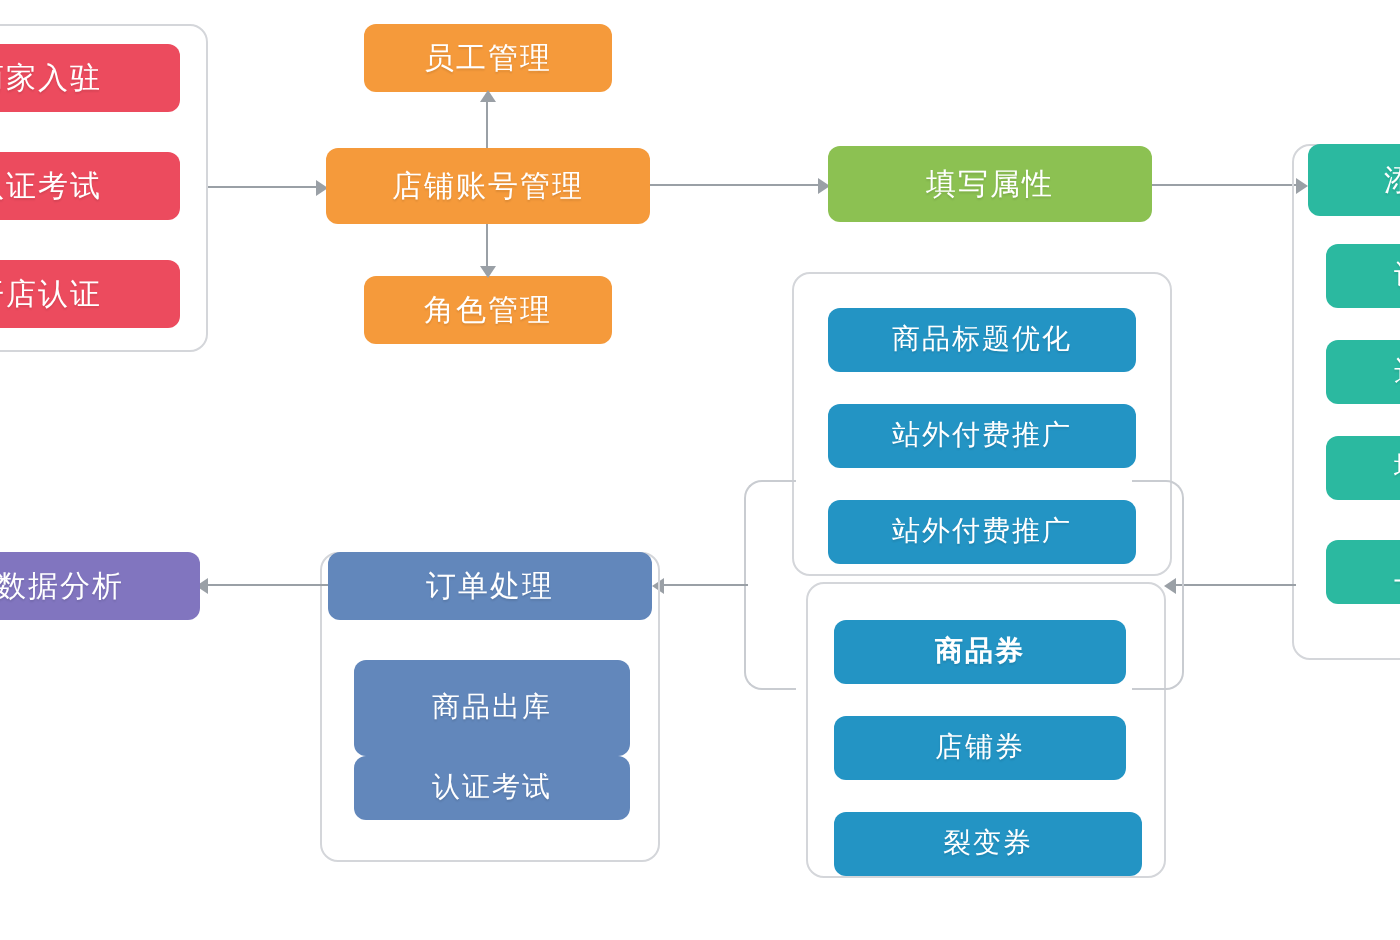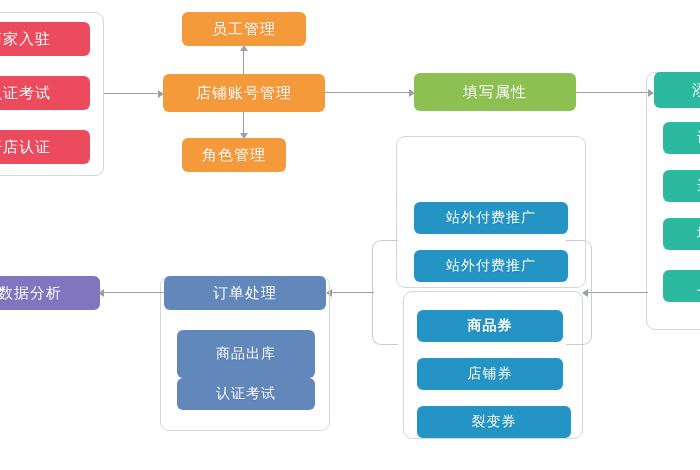--- a/index.html
+++ b/index.html
@@ -91,21 +91,21 @@
 
   <div class="node red" style="left:-52px;top:130px;width:142px;height:34px;">开店认证</div>
 
   <div class="line hline" style="left:104px;top:93px;width:55px;"></div>
   <div class="arrow right" style="left:158px;top:90px;"></div>
 
   <div class="node orange" style="left:163px;top:74px;width:162px;height:38px;">店铺账号管理</div>
 
   <div class="node orange" style="left:182px;top:12px;width:124px;height:34px;">员工管理</div>
 
-  <div class="node orange" style="left:182px;top:138px;width:104px;height:34px;">角色管理</div>
+  <div class="node orange" style="left:182px;top:138px;width:124px;height:34px;">角色管理</div>
 
   <div class="line vline" style="left:243px;top:50px;height:24px;"></div>
   <div class="arrow up" style="left:240px;top:45px;"></div>
 
   <div class="line vline" style="left:243px;top:112px;height:22px;"></div>
   <div class="arrow down" style="left:240px;top:133px;"></div>
 
   <div class="line hline" style="left:325px;top:92px;width:85px;"></div>
   <div class="arrow right" style="left:409px;top:89px;"></div>
 
@@ -124,20 +124,21 @@
 
   <div class="node teal small" style="left:663px;top:218px;width:128px;height:32px;">填写属性</div>
 
   <div class="node teal small" style="left:663px;top:270px;width:128px;height:32px;">上传图片</div>
 
   <div class="line hline" style="left:586px;top:292px;width:62px;"></div>
   <div class="arrow left" style="left:582px;top:289px;"></div>
 
   <div class="group" style="left:396px;top:136px;width:190px;height:152px;"></div>
 
+  <div class="node cyan small" style="left:414px;top:154px;width:154px;height:32px;">商品标题优化</div>
 
   <div class="node cyan small" style="left:414px;top:202px;width:154px;height:32px;">站外付费推广</div>
 
   <div class="node cyan small" style="left:414px;top:250px;width:154px;height:32px;">站外付费推广</div>
 
   <div class="group" style="left:403px;top:291px;width:180px;height:148px;"></div>
 
   <div class="node cyan small" style="left:417px;top:310px;width:146px;height:32px;font-weight:bold;">商品券</div>
 
   <div class="node cyan small" style="left:417px;top:358px;width:146px;height:32px;">店铺券</div>

